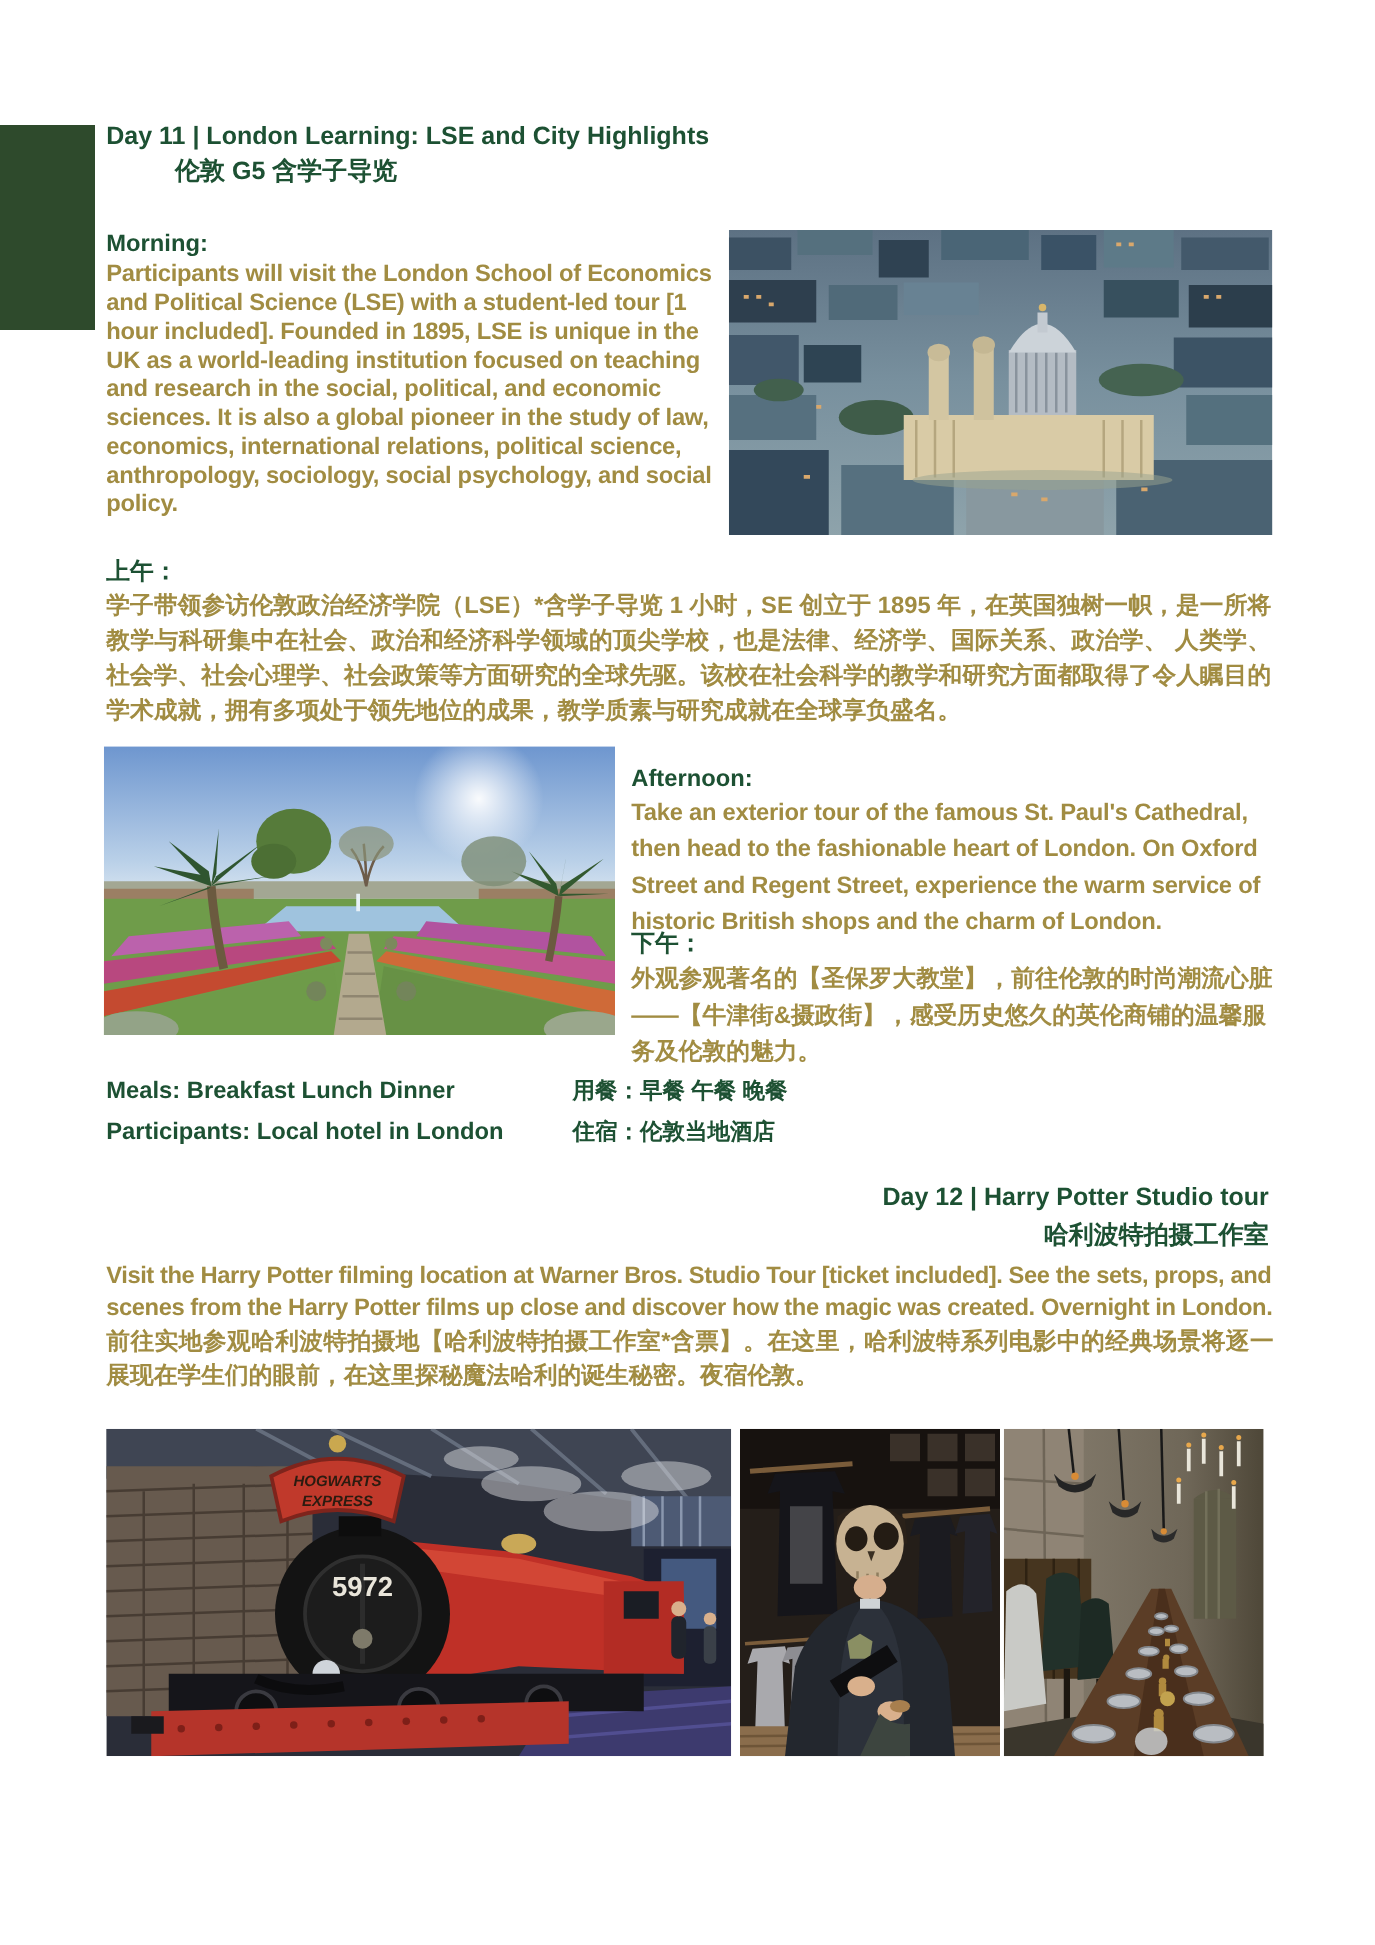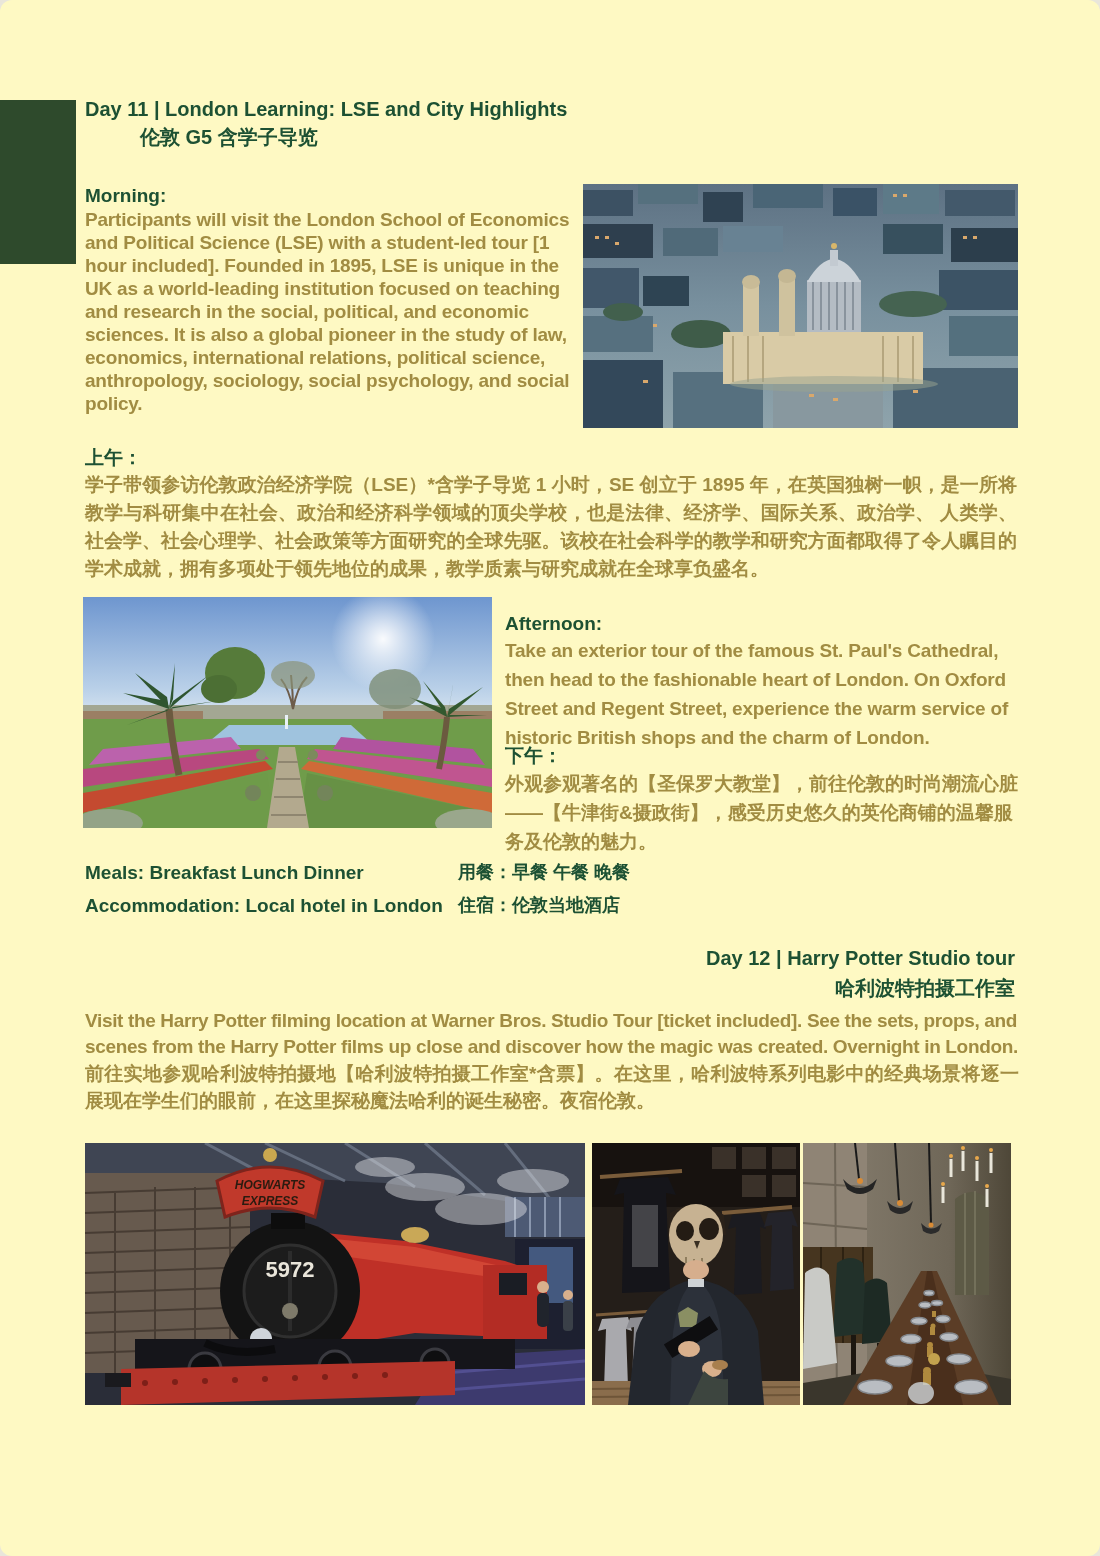--- a/index.html
+++ b/index.html
@@ -4,23 +4,22 @@
 <style>
   html,body{margin:0;padding:0;}
   body{
     font-family:"Liberation Sans","DejaVu Sans",sans-serif;
     background:#e9e6da;
   }
   .page{
     position:relative;
     width:1100px;height:1556px;
     margin:0 auto;
-    background:#fef9c3;
+    background:#ffffff;
     overflow:hidden;
-    border-radius:12px;
   }
   .accent-bar{
     position:absolute;left:0;top:100px;width:76px;height:164px;
     background:#2e4a2c;
   }
   .green{color:#1d5133;}
   .olive{color:#a18c42;}
   .b{font-weight:700;}
   .day-title{position:absolute;left:85px;top:95px;font-size:20px;line-height:28px;}
   .day-title .zh-line{padding-left:55px;}
@@ -237,21 +236,21 @@
     <p class="en-body olive">Take an exterior tour of the famous St. Paul's Cathedral, then head to the fashionable heart of London. On Oxford Street and Regent Street, experience the warm service of historic British shops and the charm of London.</p>
   </div>
 
   <div class="zh-afternoon">
     <p class="zh-label green">下午：</p>
     <p class="zh-body olive">外观参观著名的【圣保罗大教堂】，前往伦敦的时尚潮流心脏——【牛津街&amp;摄政街】，感受历史悠久的英伦商铺的温馨服务及伦敦的魅力。</p>
   </div>
 
   <div class="meals-en green">
     <div>Meals: Breakfast Lunch Dinner</div>
-    <div>Accommodation: Local hotel in London</div>
+    <div>Participants: Local hotel in London</div>
   </div>
   <div class="meals-zh green">
     <div>用餐：早餐 午餐 晚餐</div>
     <div>住宿：伦敦当地酒店</div>
   </div>
 
   <div class="day12-title green b">
     <div>Day 12 | Harry Potter Studio tour</div>
     <div>哈利波特拍摄工作室</div>
   </div>

